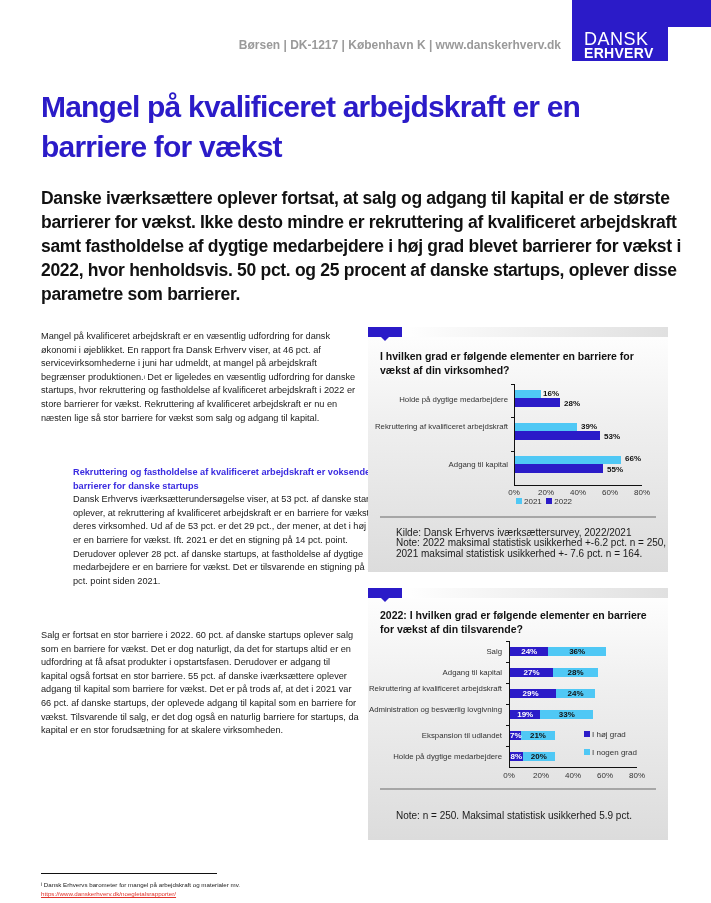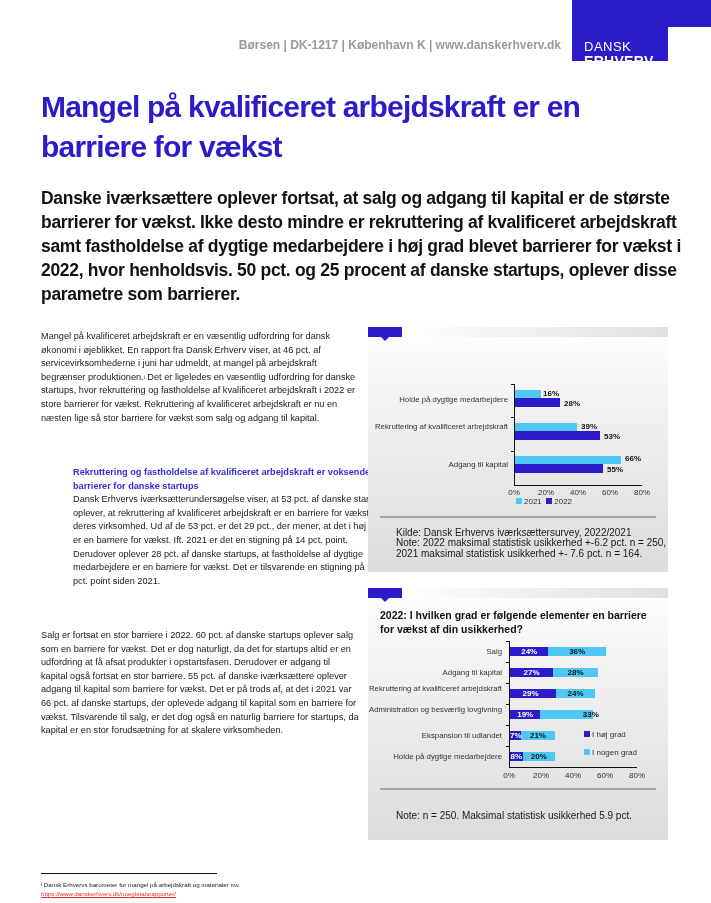--- a/index.html
+++ b/index.html
@@ -1,21 +1,21 @@
 <!DOCTYPE html>
 <html><head>
 <meta charset="utf-8">
 <style>
   * { box-sizing: border-box; margin: 0; padding: 0; }
   html, body { width: 711px; height: 903px; background: #ffffff; overflow: hidden; }
   body { position: relative; font-family: "Liberation Sans", sans-serif; color: #1a1a1a; }
 
   .topbar { position: absolute; left: 572px; top: 0; width: 139px; height: 27px; background: #2b1bc8; }
   .logo { position: absolute; left: 572px; top: 27px; width: 96px; height: 34px; background: #2b1bc8; color: #fff; padding: 0 0 0 12px; }
-  .logo .l1 { font-size: 13px; line-height: 14px; letter-spacing: 0.5px; font-weight: 400; margin-top: 13px; }
+  .logo .l1 { font-size: 18px; line-height: 14px; letter-spacing: 0.5px; font-weight: 400; margin-top: 5px; }
   .logo .l2 { font-size: 14px; line-height: 15px; font-weight: 700; letter-spacing: 0.3px; }
   .addr { position: absolute; right: 150px; top: 38px; font-size: 12px; color: #9a9a9a; font-weight: 700; white-space: nowrap; }
 
   .title { position: absolute; left: 41px; top: 87px; width: 640px; color: #2b1bc8; font-size: 30px; line-height: 40px; font-weight: 700; letter-spacing: -0.8px; }
   .lead { position: absolute; left: 41px; top: 186px; width: 640px; font-size: 17.5px; line-height: 24px; font-weight: 700; letter-spacing: -0.3px; color: #111; }
 
   .col { position: absolute; left: 41px; width: 318px; font-size: 9.2px; line-height: 13.6px; color: #1a1a1a; }
   .col .h { color: #3a2be0; font-weight: 700; }
   .p1 { top: 330px; }
   .p2 { top: 466px; margin-left: 32px; }
@@ -73,20 +73,21 @@
   <div class="h">Rekruttering og fastholdelse af kvalificeret arbejdskraft er voksende barrierer for danske startups</div>
   <div>Dansk Erhvervs iværksætterundersøgelse viser, at 53 pct. af danske startups oplever, at rekruttering af kvalificeret arbejdskraft er en barriere for vækst i deres virksomhed. Ud af de 53 pct. er det 29 pct., der mener, at det i høj grad er en barriere for vækst. Ift. 2021 er det en stigning på 14 pct. point. Derudover oplever 28 pct. af danske startups, at fastholdelse af dygtige medarbejdere er en barriere for vækst. Det er tilsvarende en stigning på 12 pct. point siden 2021.</div>
 </div>
 <div class="col p3">
   <div>Salg er fortsat en stor barriere i 2022. 60 pct. af danske startups oplever salg som en barriere for vækst. Det er dog naturligt, da det for startups altid er en udfordring at få afsat produkter i opstartsfasen. Derudover er adgang til kapital også fortsat en stor barriere. 55 pct. af danske iværksættere oplever adgang til kapital som barriere for vækst. Det er på trods af, at det i 2021 var 66 pct. af danske startups, der oplevede adgang til kapital som en barriere for vækst. Tilsvarende til salg, er det dog også en naturlig barriere for startups, da kapital er en stor forudsætning for at skalere virksomheden.</div>
 </div>
 
 <div class="box b1">
   <div class="tab"></div>
   <div class="tabbar"></div>
+  <div class="q" style="top:22px;">I hvilken grad er følgende elementer en barriere for vækst af din virksomhed?</div>
 
   <div class="chart" style="left:0; top:0; width:300px; height:180px;">
 
     <div class="axis-y" style="left:146px; top:57px; height:101px;"></div>
     <div class="axis-x" style="left:146px; top:158px; width:128px;"></div>
     <div class="ytick" style="left:143px; top:57px;"></div>
     <div class="ytick" style="left:143px; top:90px;"></div>
     <div class="ytick" style="left:143px; top:124px;"></div>
 
     <div class="cat" style="left:0; width:140px; top:68px;">Holde på dygtige medarbejdere</div>
@@ -120,21 +121,21 @@
   </div>
 
   <div class="sep" style="top:189px;"></div>
   <div class="src" style="top:201px;">Kilde: Dansk Erhvervs iværksættersurvey, 2022/2021</div>
   <div class="src" style="top:211px;">Note: 2022 maksimal statistisk usikkerhed +-6.2 pct. n = 250, 2021 maksimal statistisk usikkerhed +- 7.6 pct. n = 164.</div>
 </div>
 
 <div class="box b2">
   <div class="tab"></div>
   <div class="tabbar"></div>
-  <div class="q" style="top:20px;">2022: I hvilken grad er følgende elementer en barriere for vækst af din usikkerhed?</div>
+  <div class="q" style="top:20px;">2022: I hvilken grad er følgende elementer en barriere for vækst af din tilsvarende?</div>
 
   <div class="chart" style="left:0; top:0; width:300px; height:200px;">
 
     <div class="axis-y" style="left:141px; top:53px; height:126px;"></div>
     <div class="axis-x" style="left:141px; top:179px; width:128px;"></div>
     <div class="ytick" style="left:138px; top:53px;"></div>
     <div class="ytick" style="left:138px; top:74px;"></div>
     <div class="ytick" style="left:138px; top:95px;"></div>
     <div class="ytick" style="left:138px; top:116px;"></div>
     <div class="ytick" style="left:138px; top:137px;"></div>
@@ -155,21 +156,21 @@
     <div class="cat" style="left:0; width:134px; top:96px;">Rekruttering af kvalificeret arbejdskraft</div>
     <div class="bar c22" style="left:142px; top:101px; width:46.4px; height:9px;"></div>
     <div class="bar c21" style="left:188.4px; top:101px; width:38.4px; height:9px;"></div>
     <div class="vin w" style="left:142px; width:41px; top:101px;">29%</div>
     <div class="vin k" style="left:188.4px; width:38.4px; top:101px;">24%</div>
 
     <div class="cat" style="left:0; width:134px; top:117px;">Administration og besværlig lovgivning</div>
     <div class="bar c22" style="left:142px; top:122px; width:30.4px; height:9px;"></div>
     <div class="bar c21" style="left:172.4px; top:122px; width:52.8px; height:9px;"></div>
     <div class="vin w" style="left:142px; width:30.4px; top:122px;">19%</div>
-    <div class="vin k" style="left:172.4px; width:52.8px; top:122px;margin-left:24px;">33%</div>
+    <div class="vin k" style="left:172.4px; width:52.8px; top:122px;">33%</div>
 
     <div class="cat" style="left:0; width:134px; top:143px;">Ekspansion til udlandet</div>
     <div class="bar c22" style="left:142px; top:143px; width:11.2px; height:9px;"></div>
     <div class="bar c21" style="left:153.2px; top:143px; width:33.6px; height:9px;"></div>
     <div class="vin w" style="left:142px; width:11.2px; top:143px;">7%</div>
     <div class="vin k" style="left:153.2px; width:33.6px; top:143px;">21%</div>
 
     <div class="cat" style="left:0; width:134px; top:164px;">Holde på dygtige medarbejdere</div>
     <div class="bar c22" style="left:142px; top:164px; width:12.8px; height:9px;"></div>
     <div class="bar c21" style="left:154.8px; top:164px; width:32px; height:9px;"></div>

